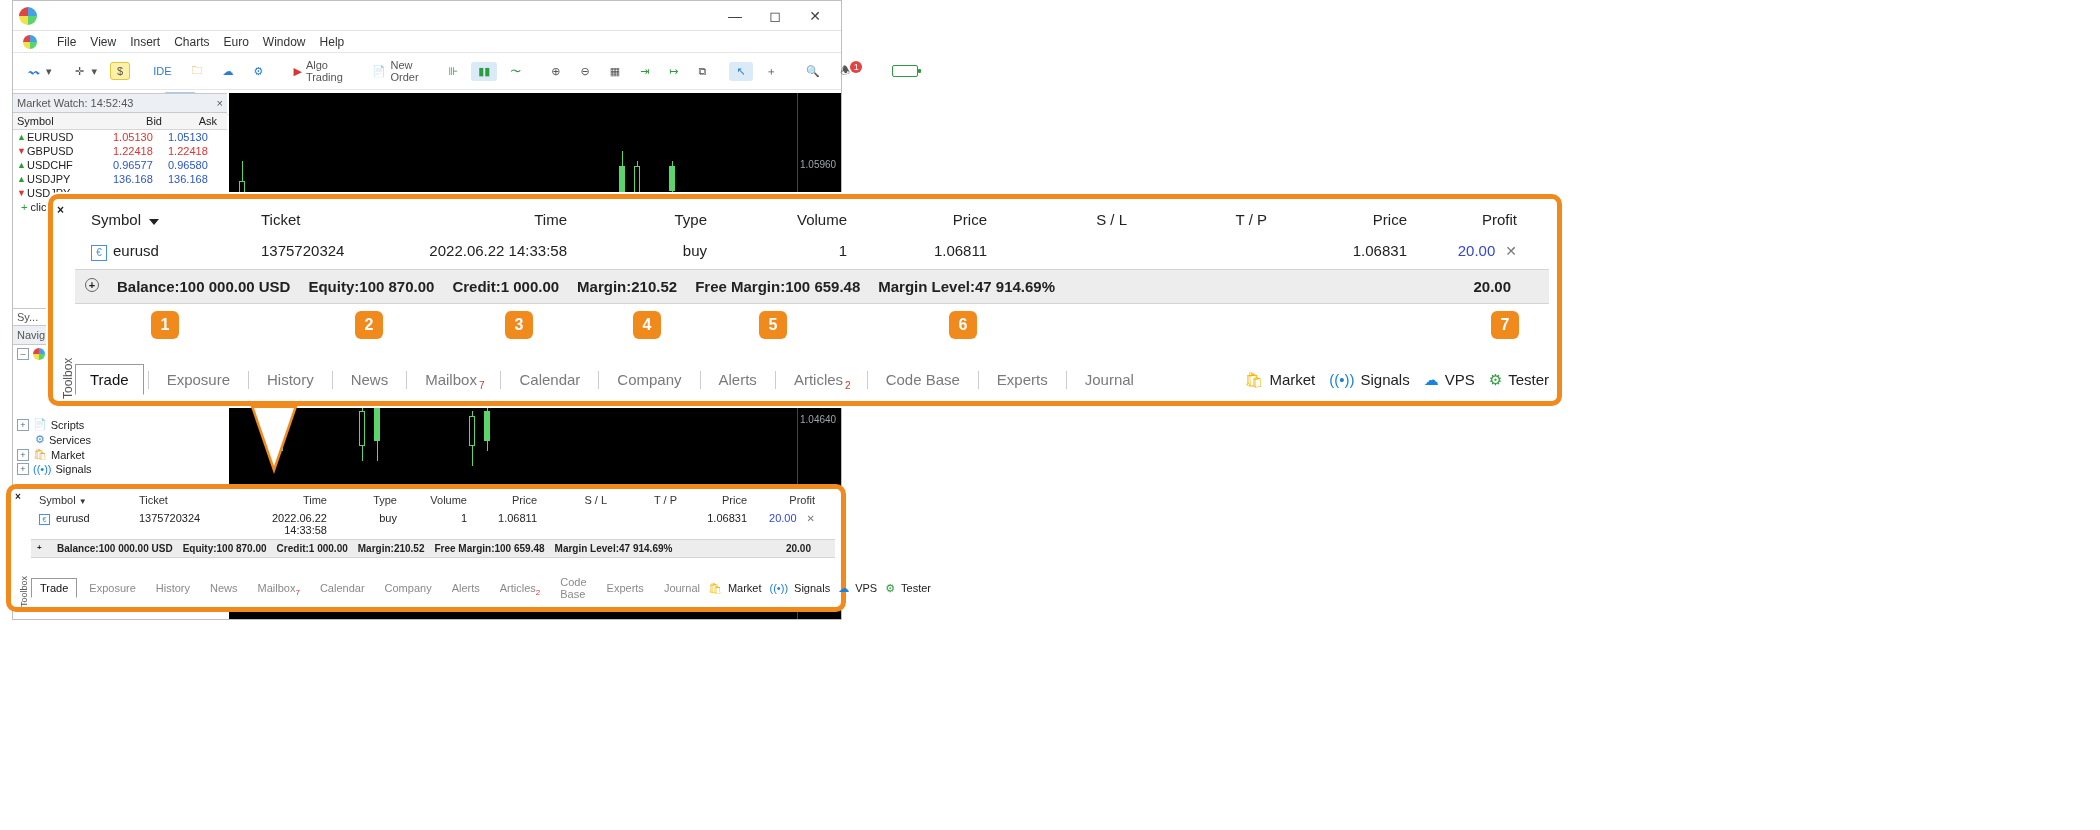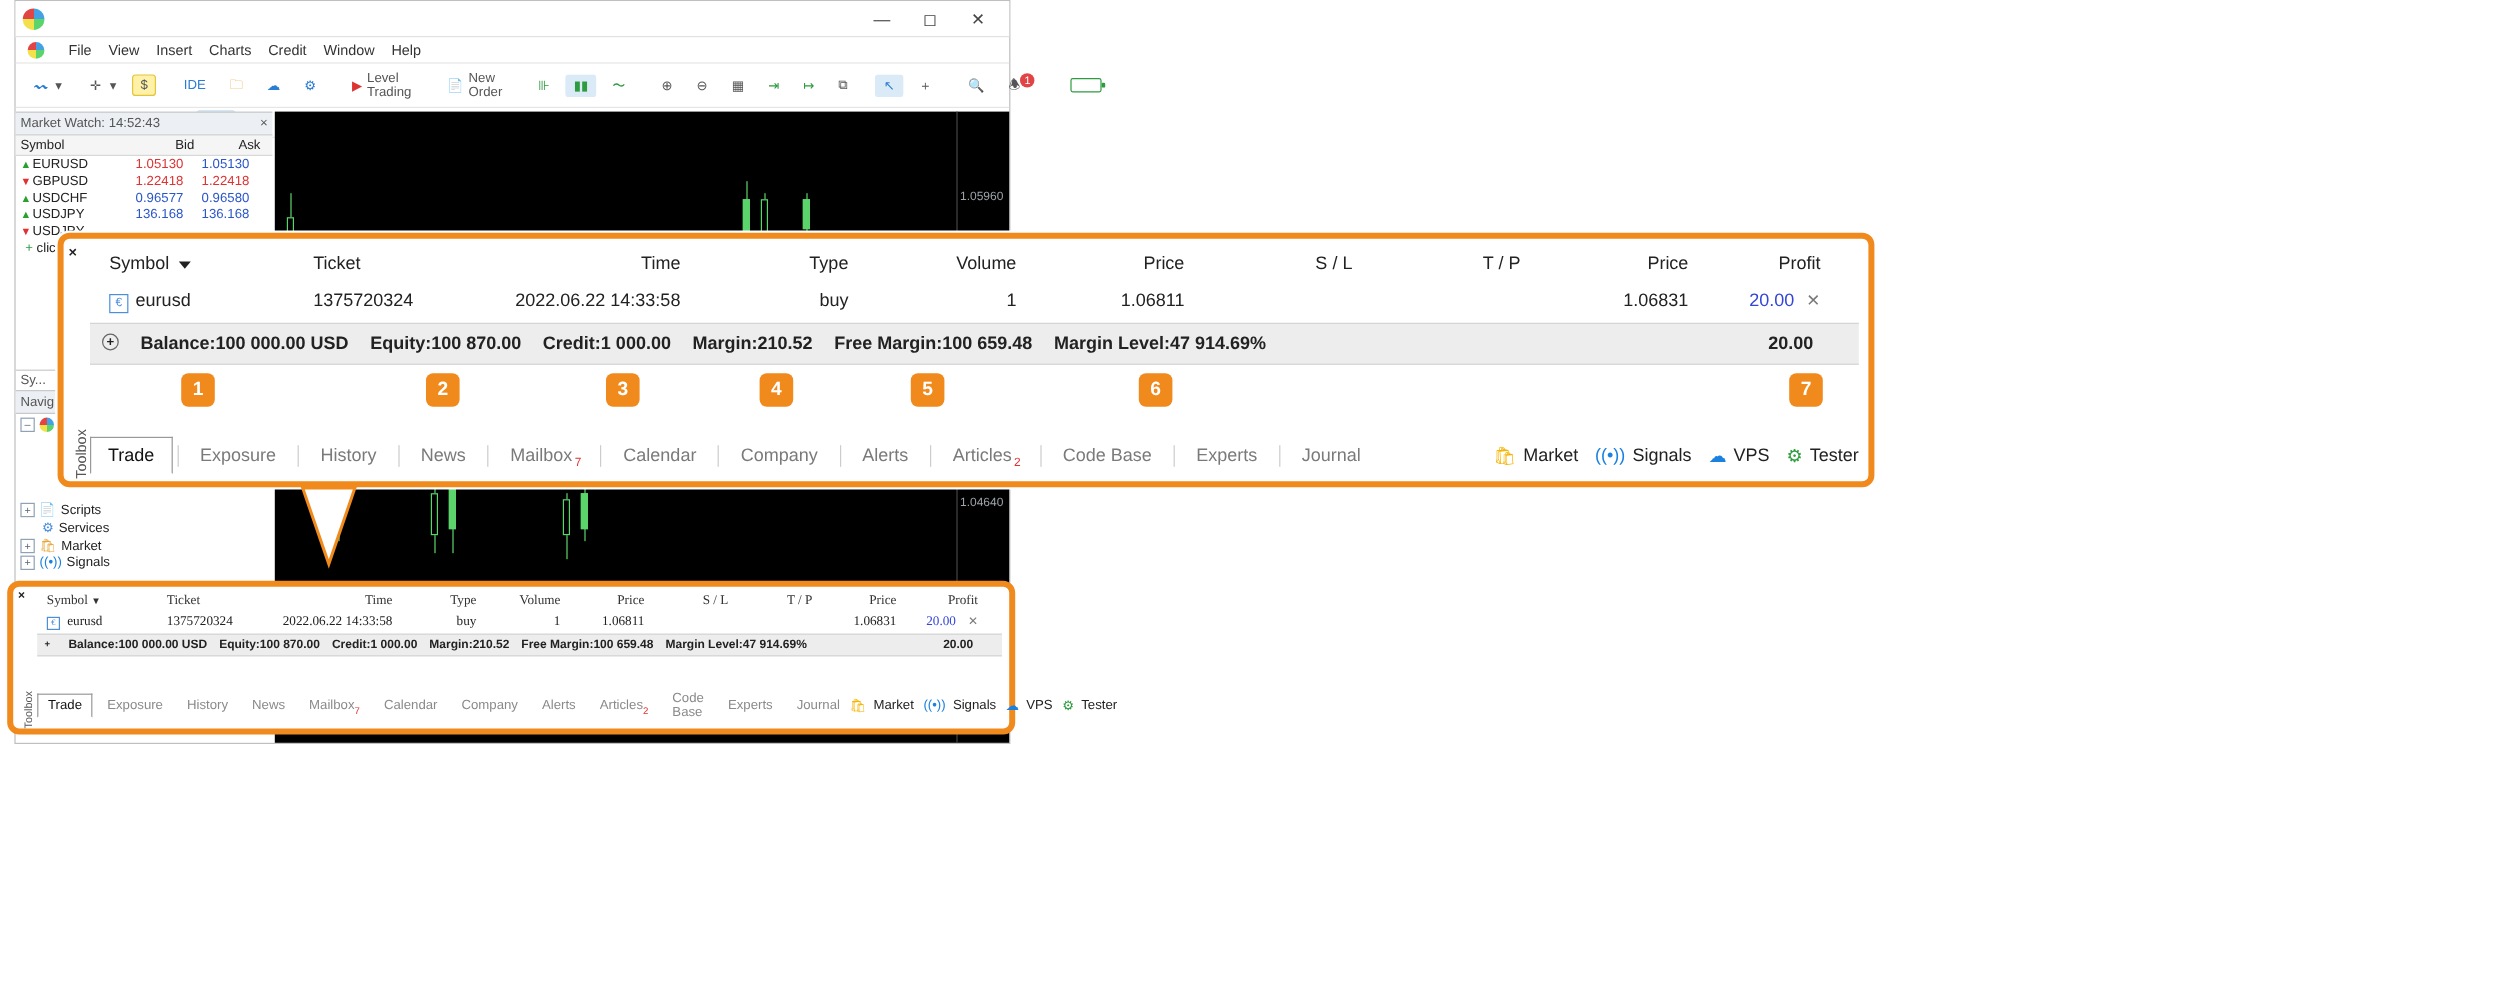--- a/index.html
+++ b/index.html
@@ -105,21 +105,21 @@
   .i-tester{ color:#2d9c3e;}
   
   .call-arrow{ position:absolute; left:250px; top:404px; width:0;height:0;border-left:24px solid transparent;border-right:24px solid transparent;border-top:70px solid #f08a1d;}
   .call-arrow .inner{ position:absolute; left:-20px; top:-66px; width:0;height:0;border-left:20px solid transparent;border-right:20px solid transparent;border-top:58px solid #fff;}
 
   
   .call2{ position:absolute; left:6px; top:484px; width:840px; height:128px; border:5px solid #f08a1d; border-radius:10px; background:#fff;}
   .call2 .close-s{ position:absolute; left:4px; top:2px; font-size:10px; font-weight:bold; cursor:pointer;}
   .call2 .toolbox-vert{ top:118px;}
   .call2 .grid2{ position:absolute; left:20px; top:2px; right:6px;}
-  .hdr-row2, .data-row2{ display:flex; font-size:11px;font-family:Liberation Serif, serif;}
+  .hdr-row2, .data-row2{ display:flex; font-size:11px;}
   .hdr-row2{ padding:3px 2px; color:#333; font-weight:500;}
   .data-row2{ padding:3px 2px;}
   .cell2{ padding:0 6px;}
   .c2-sym{ width:100px;}
   .c2-ticket{ width:90px;}
   .c2-time{ width:110px; text-align:right;}
   .c2-type{ width:70px; text-align:right;}
   .c2-vol{ width:70px; text-align:right;}
   .c2-price1{ width:70px; text-align:right;}
   .c2-sl{ width:70px; text-align:right;}
@@ -147,21 +147,21 @@
     <div class="winbtn">◻</div>
     <div class="winbtn">✕</div>
   </div>
 
   <div class="menubar">
     <span class="titlebar-logo" style="width:14px;height:14px;"></span>
     <span>File</span>
     <span>View</span>
     <span>Insert</span>
     <span>Charts</span>
-    <span>Credit</span>
+    <span>Euro</span>
     <span>Window</span>
     <span>Help</span>
   </div>
 
   <div class="toolbar">
     <span class="tb-btn"><span class="tb-icon tb-blue">〰</span>▾</span>
     <span class="tb-btn"><span class="tb-icon">✛</span>▾</span>
     <span class="tb-btn" style="background:#fff2a8;border:1px solid #e3c43a;">$</span>
     <span class="tb-sep"></span>
     <span class="tb-btn tb-blue">IDE</span>
@@ -170,21 +170,21 @@
       </span>
     <span class="tb-btn">
         <span class="tb-blue">☁</span>
       </span>
     <span class="tb-btn">
         <span class="tb-blue">⚙</span>
       </span>
     <span class="tb-sep"></span>
     <span class="tb-btn">
         <span style="color:#d33;">▶</span>
-        <span>Level Trading</span>
+        <span>Algo Trading</span>
       </span>
     <span class="tb-sep"></span>
     <span class="tb-btn">
         <span class="tb-green">📄</span>
         <span>New Order</span>
       </span>
     <span class="tb-sep"></span>
     <span class="tb-btn">
         <span class="tb-green">⊪</span>
       </span>

